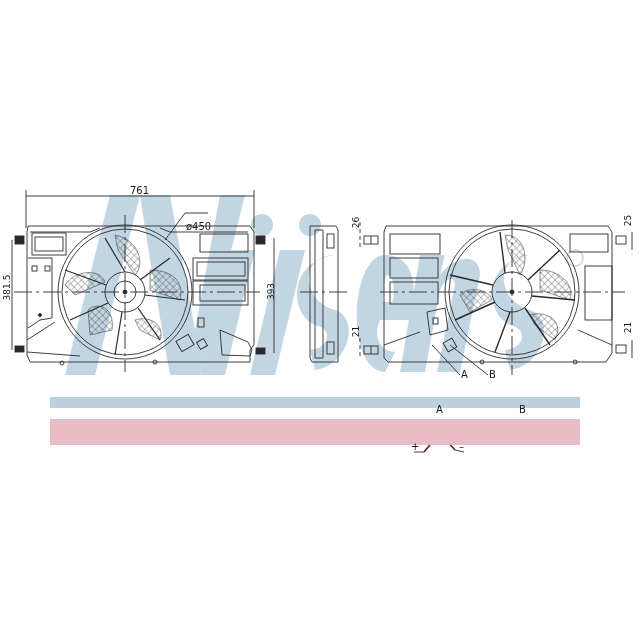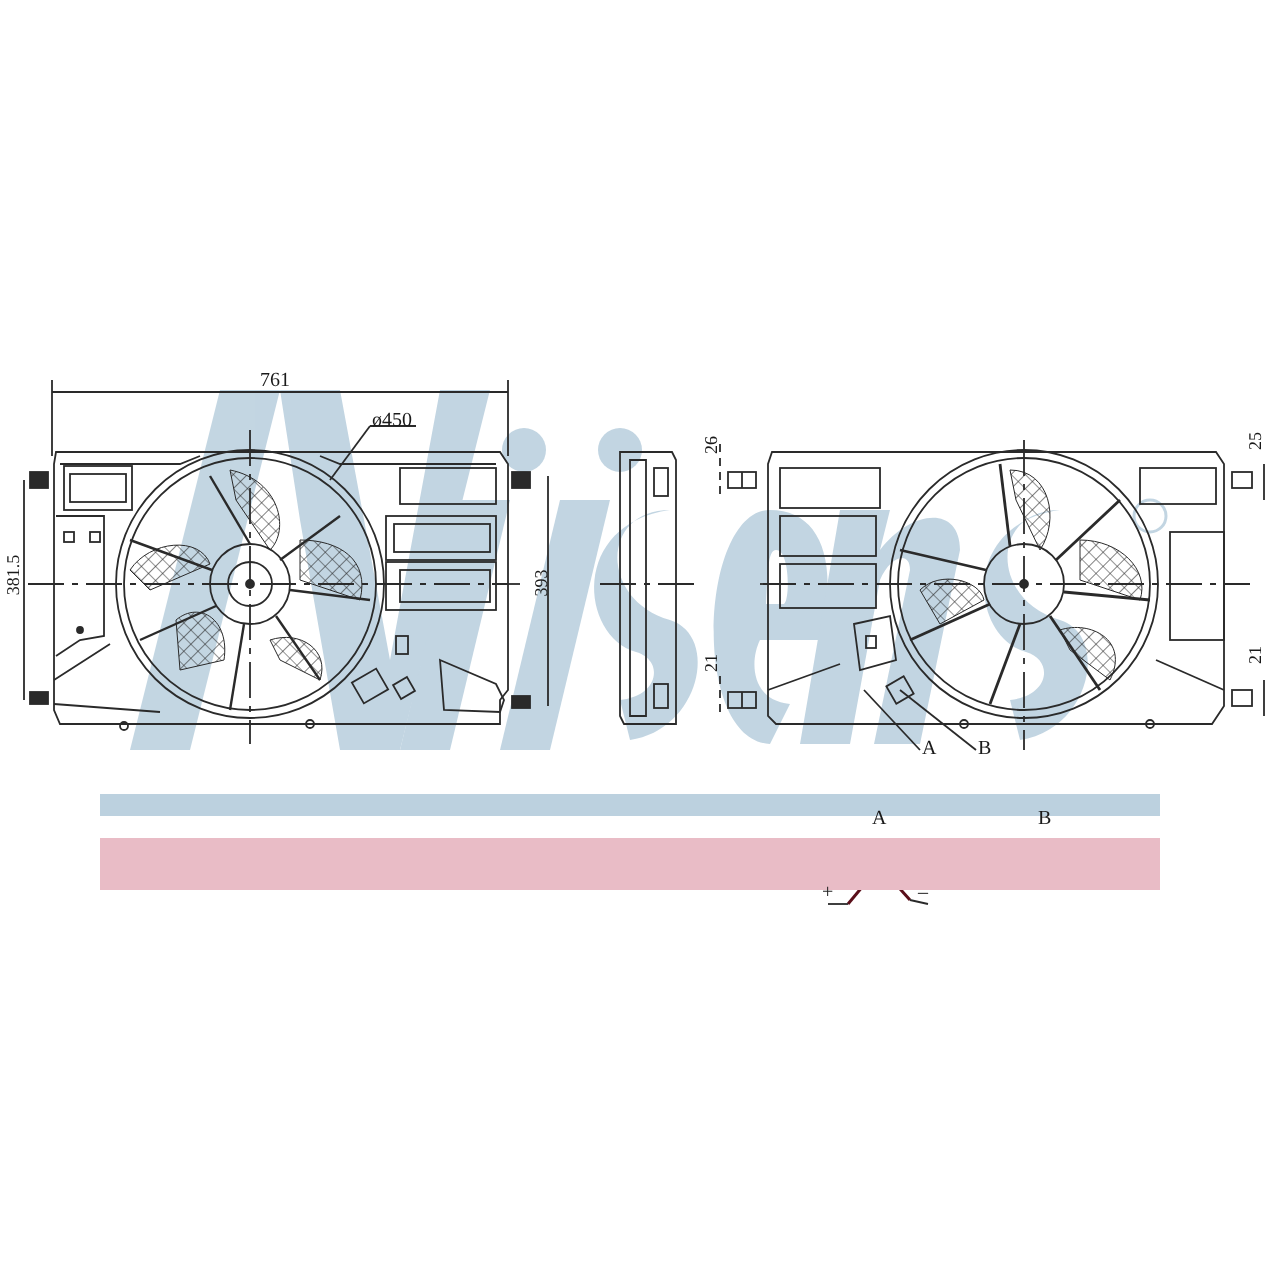--- a/index.html
+++ b/index.html
@@ -1,17 +1,17 @@
 <!DOCTYPE html>
 <html><head>
 <meta charset="utf-8">
 <style>
   html, body { margin:0; padding:0; background:#ffffff; }
   body { width:640px; height:640px; position:relative; overflow:hidden; font-family:"DejaVu Sans", sans-serif; }
-  .canvas { position:absolute; left:0; top:0; width:640px; height:640px;font-family:Liberation Serif, serif; }
+  .canvas { position:absolute; left:0; top:0; width:640px; height:640px; }
   .band { position:absolute; left:50px; width:530px; }
   .band-blue { top:397px; height:11px; background:#bcd1df; }
   .band-pink { top:419px; height:26px; background:#e9bcc6; }
   .lbl { position:absolute; font-size:10px; color:#1a1a1a; line-height:1; }
   .dim-text { font-size:9px; }
 </style>
 </head>
 <body>
 
 <div class="canvas">
@@ -189,21 +189,21 @@
         <path d="M0 0 L5 0 M0 0 L0 5" stroke="#2a2a2a" stroke-width="0.6"></path>
       </pattern>
     </defs>
   </svg>
 
   <div class="band band-blue"></div>
   <div class="band band-pink"></div>
 
   
   <span class="lbl" style="left:130px;top:186px;">761</span>
-  <span class="lbl" style="left:186px;top:206px;">ø450</span>
+  <span class="lbl" style="left:186px;top:222px;">ø450</span>
   <span class="lbl dim-text" style="left:-8px;top:283px;width:30px;text-align:center;transform:rotate(-90deg);">381.5</span>
   <span class="lbl dim-text" style="left:256px;top:287px;width:30px;text-align:center;transform:rotate(-90deg);">393</span>
 
   
   <span class="lbl dim-text" style="left:348px;top:218px;width:16px;text-align:center;transform:rotate(-90deg);">26</span>
   <span class="lbl dim-text" style="left:348px;top:327px;width:16px;text-align:center;transform:rotate(-90deg);">21</span>
   <span class="lbl dim-text" style="left:620px;top:216px;width:16px;text-align:center;transform:rotate(-90deg);">25</span>
   <span class="lbl dim-text" style="left:620px;top:323px;width:16px;text-align:center;transform:rotate(-90deg);">21</span>
   <span class="lbl" style="left:461px;top:370px;">A</span>
   <span class="lbl" style="left:489px;top:370px;">B</span>

